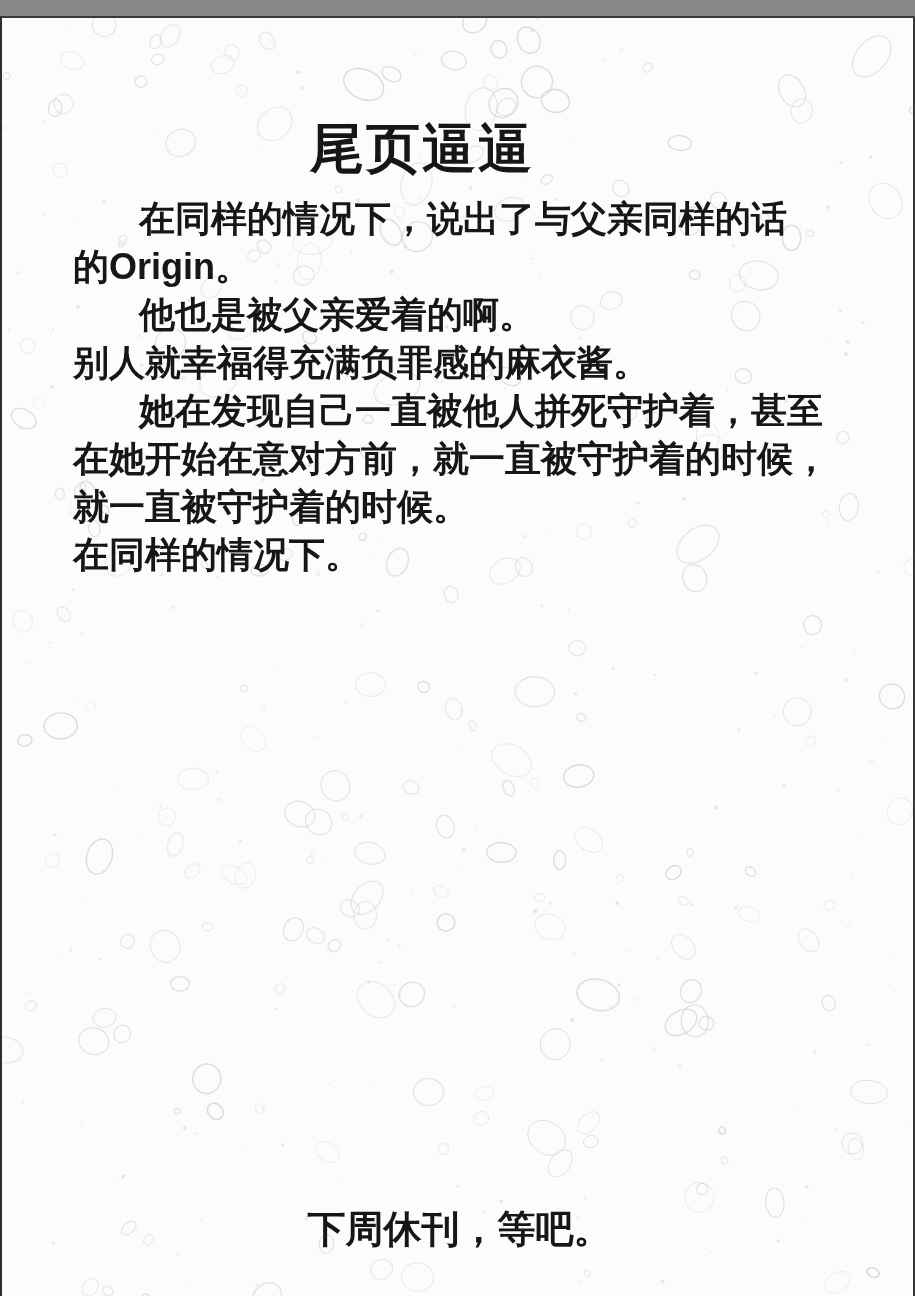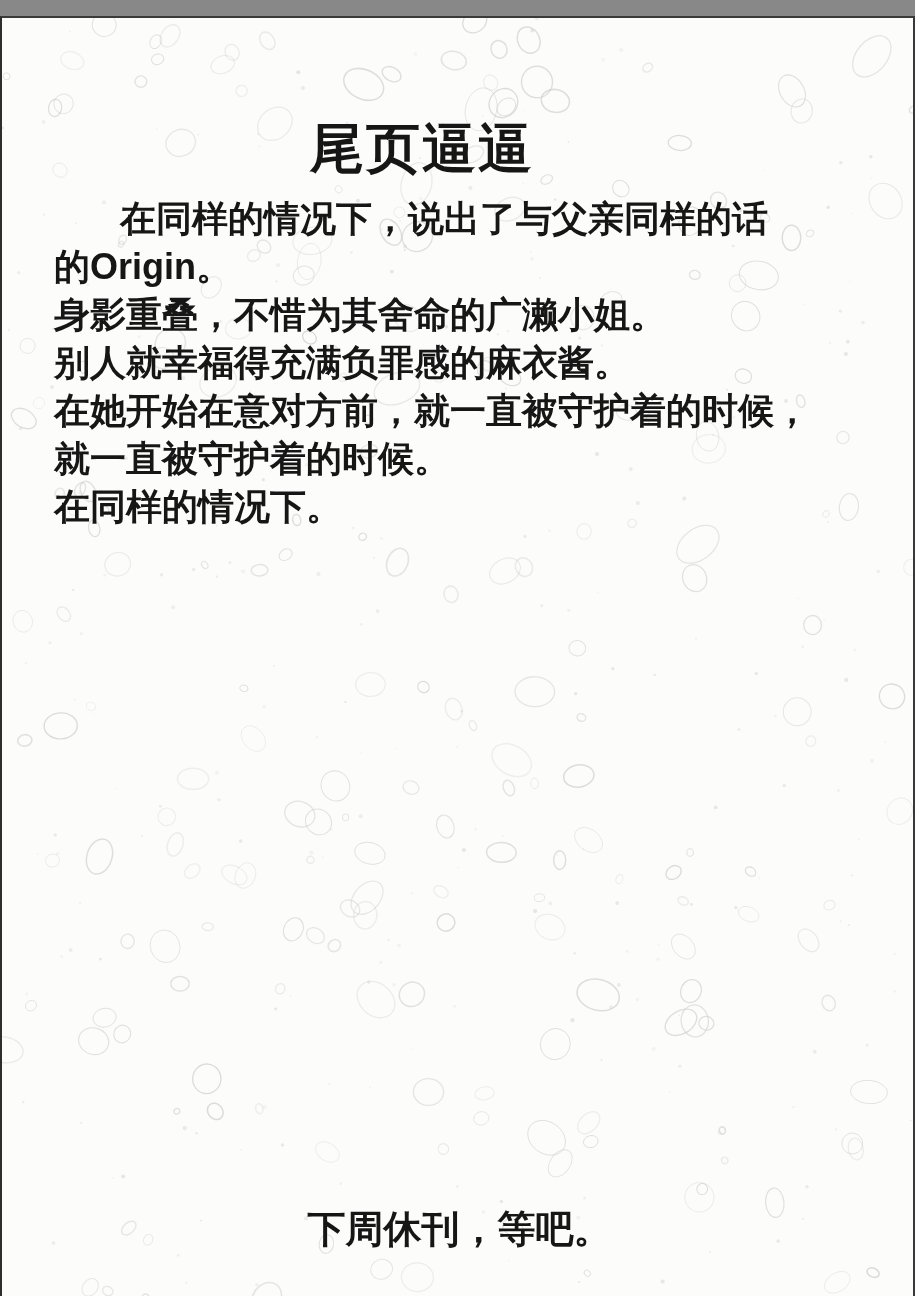--- a/index.html
+++ b/index.html
@@ -36,21 +36,21 @@
     text-align: center;
     font-size: 54px;
     line-height: 64px;
     font-weight: 900;
     letter-spacing: 2px;
     z-index: 1;
   }
   .body-text {
     position: absolute;
     top: 177px;
-    left: 52px;
+    left: 71px;
     width: 782px;
     z-index: 1;
   }
   .para { margin: 0; padding: 0; }
   .line {
     font-size: 36px;
     line-height: 48px;
     font-weight: 900;
     white-space: nowrap;
     letter-spacing: 0px;
@@ -567,26 +567,29 @@
     </svg>
 
   <h1 class="page-title">尾页逼逼</h1>
 
   <div class="body-text">
       <div class="para">
         <div class="line first">在同样的情况下，说出了与父亲同样的话</div>
         <div class="line">的Origin。</div>
       </div>
       <div class="para">
-        <div class="line">身影重叠，不惜为其舍命的广濑小姐。</div>
+        <div class="line first">他也是被父亲爱着的啊。</div>
+      </div>
+      <div class="para">
       </div>
       <div class="para">
         <div class="line">别人就幸福得充满负罪感的麻衣酱。</div>
       </div>
       <div class="para">
+        <div class="line first">她在发现自己一直被他人拼死守护着，甚至</div>
         <div class="line">在她开始在意对方前，就一直被守护着的时候，</div>
         <div class="line">就一直被守护着的时候。</div>
       </div>
       <div class="para">
         <div class="line">在同样的情况下。</div>
       </div>
     </div>
 
   <div class="page-footer">下周休刊，等吧。</div>
 

